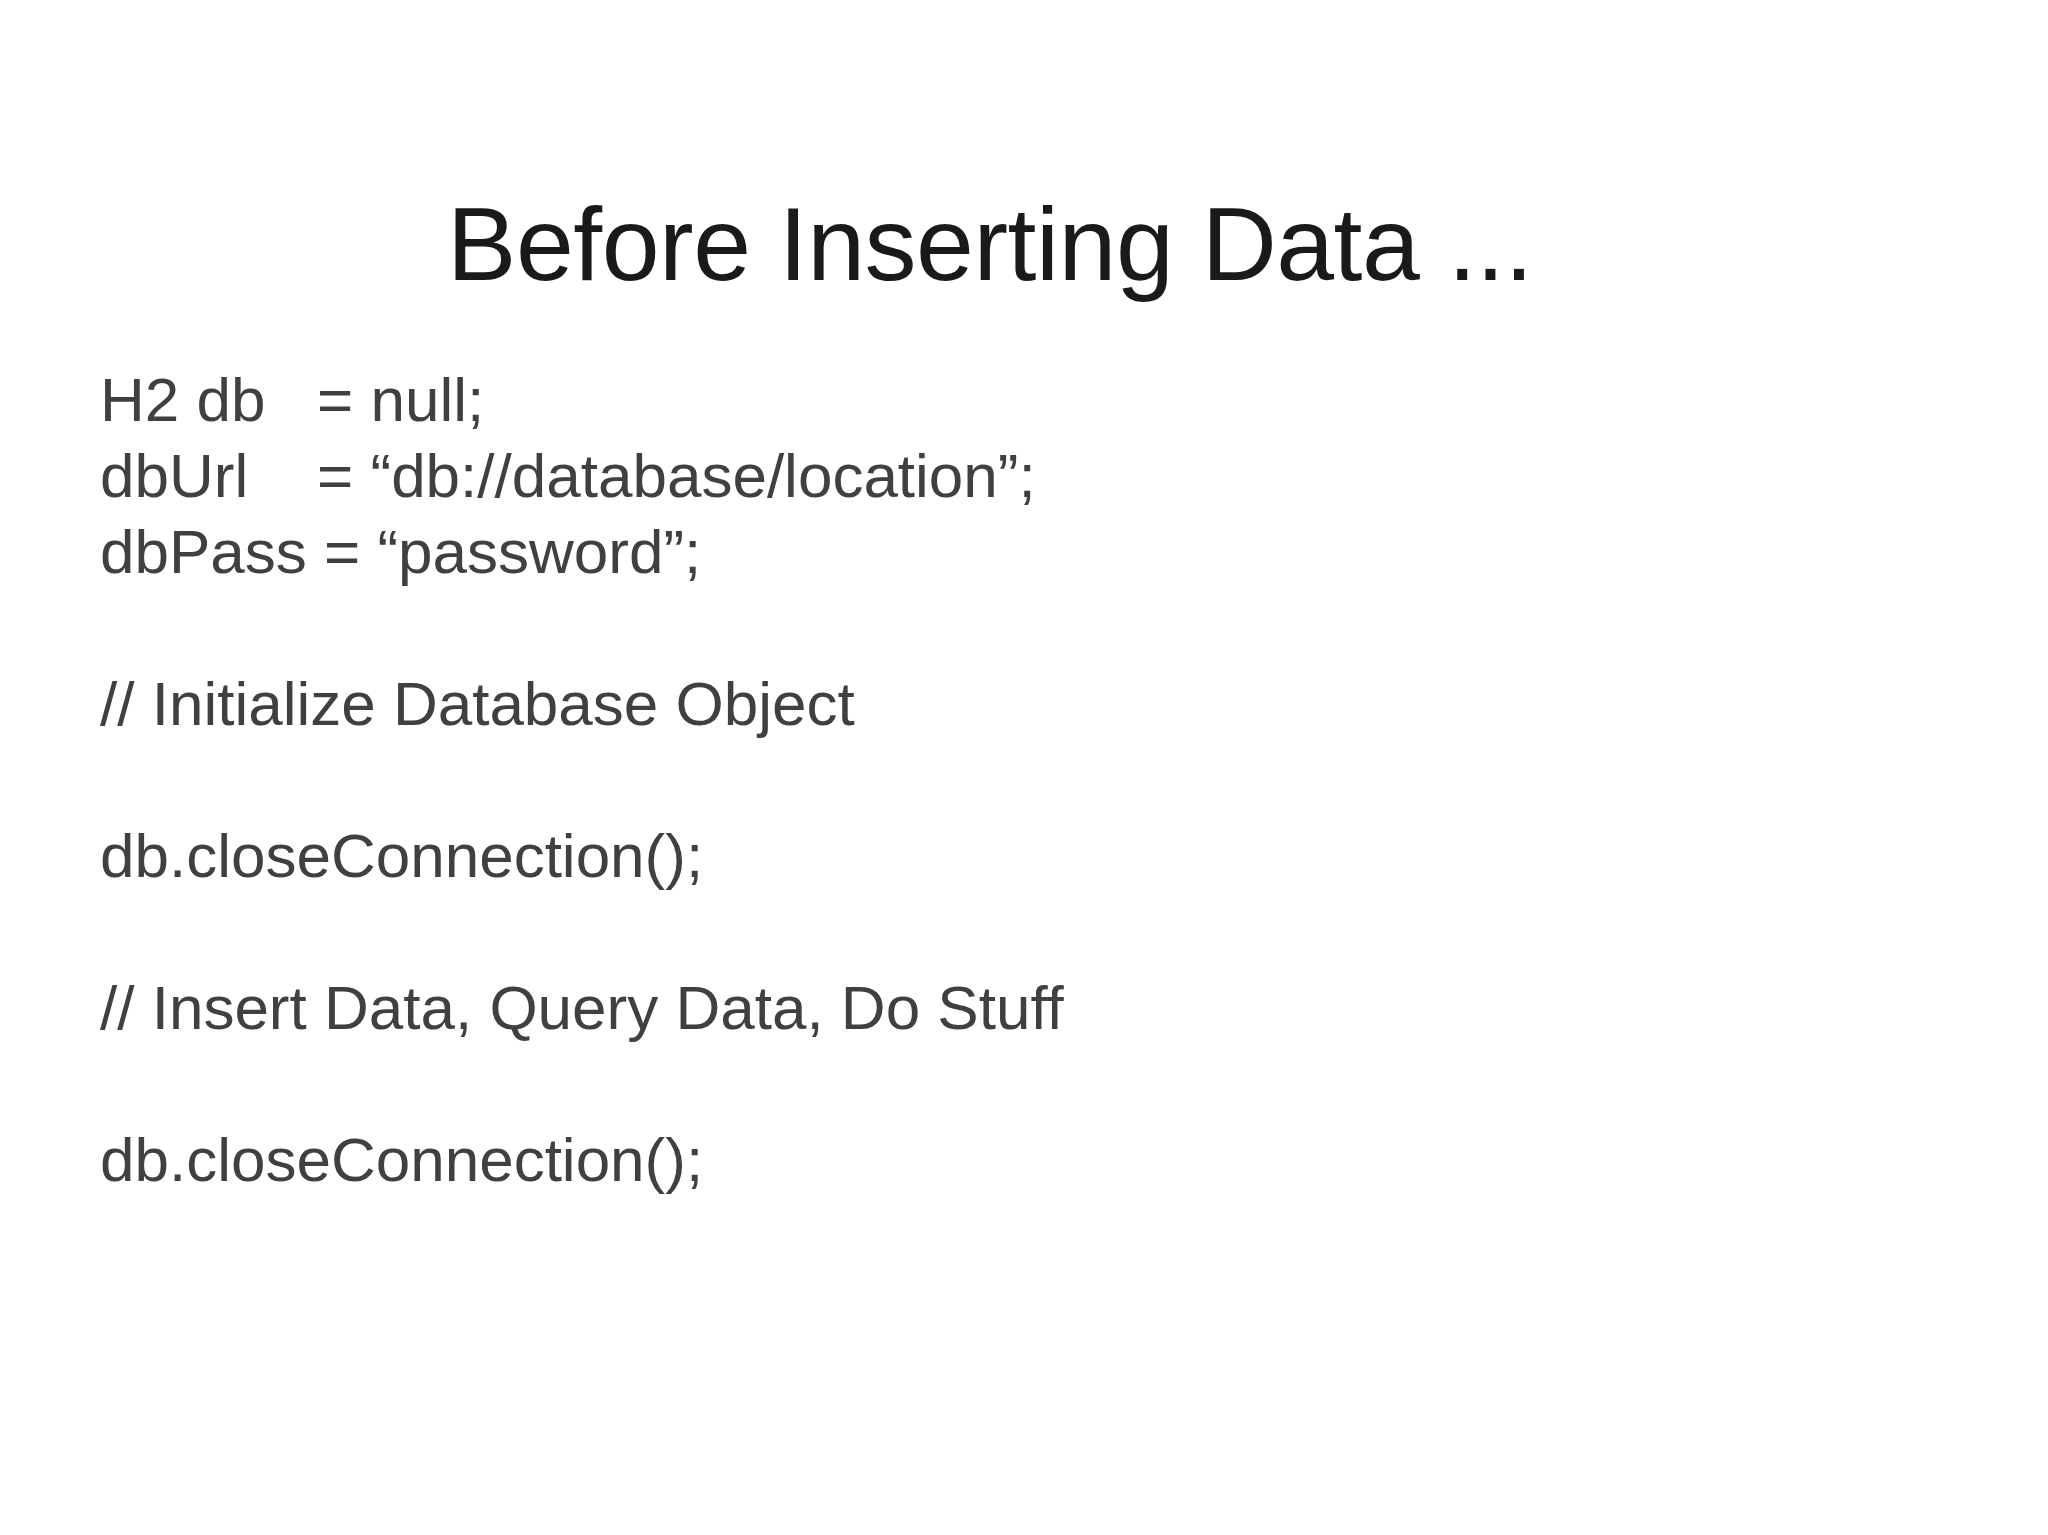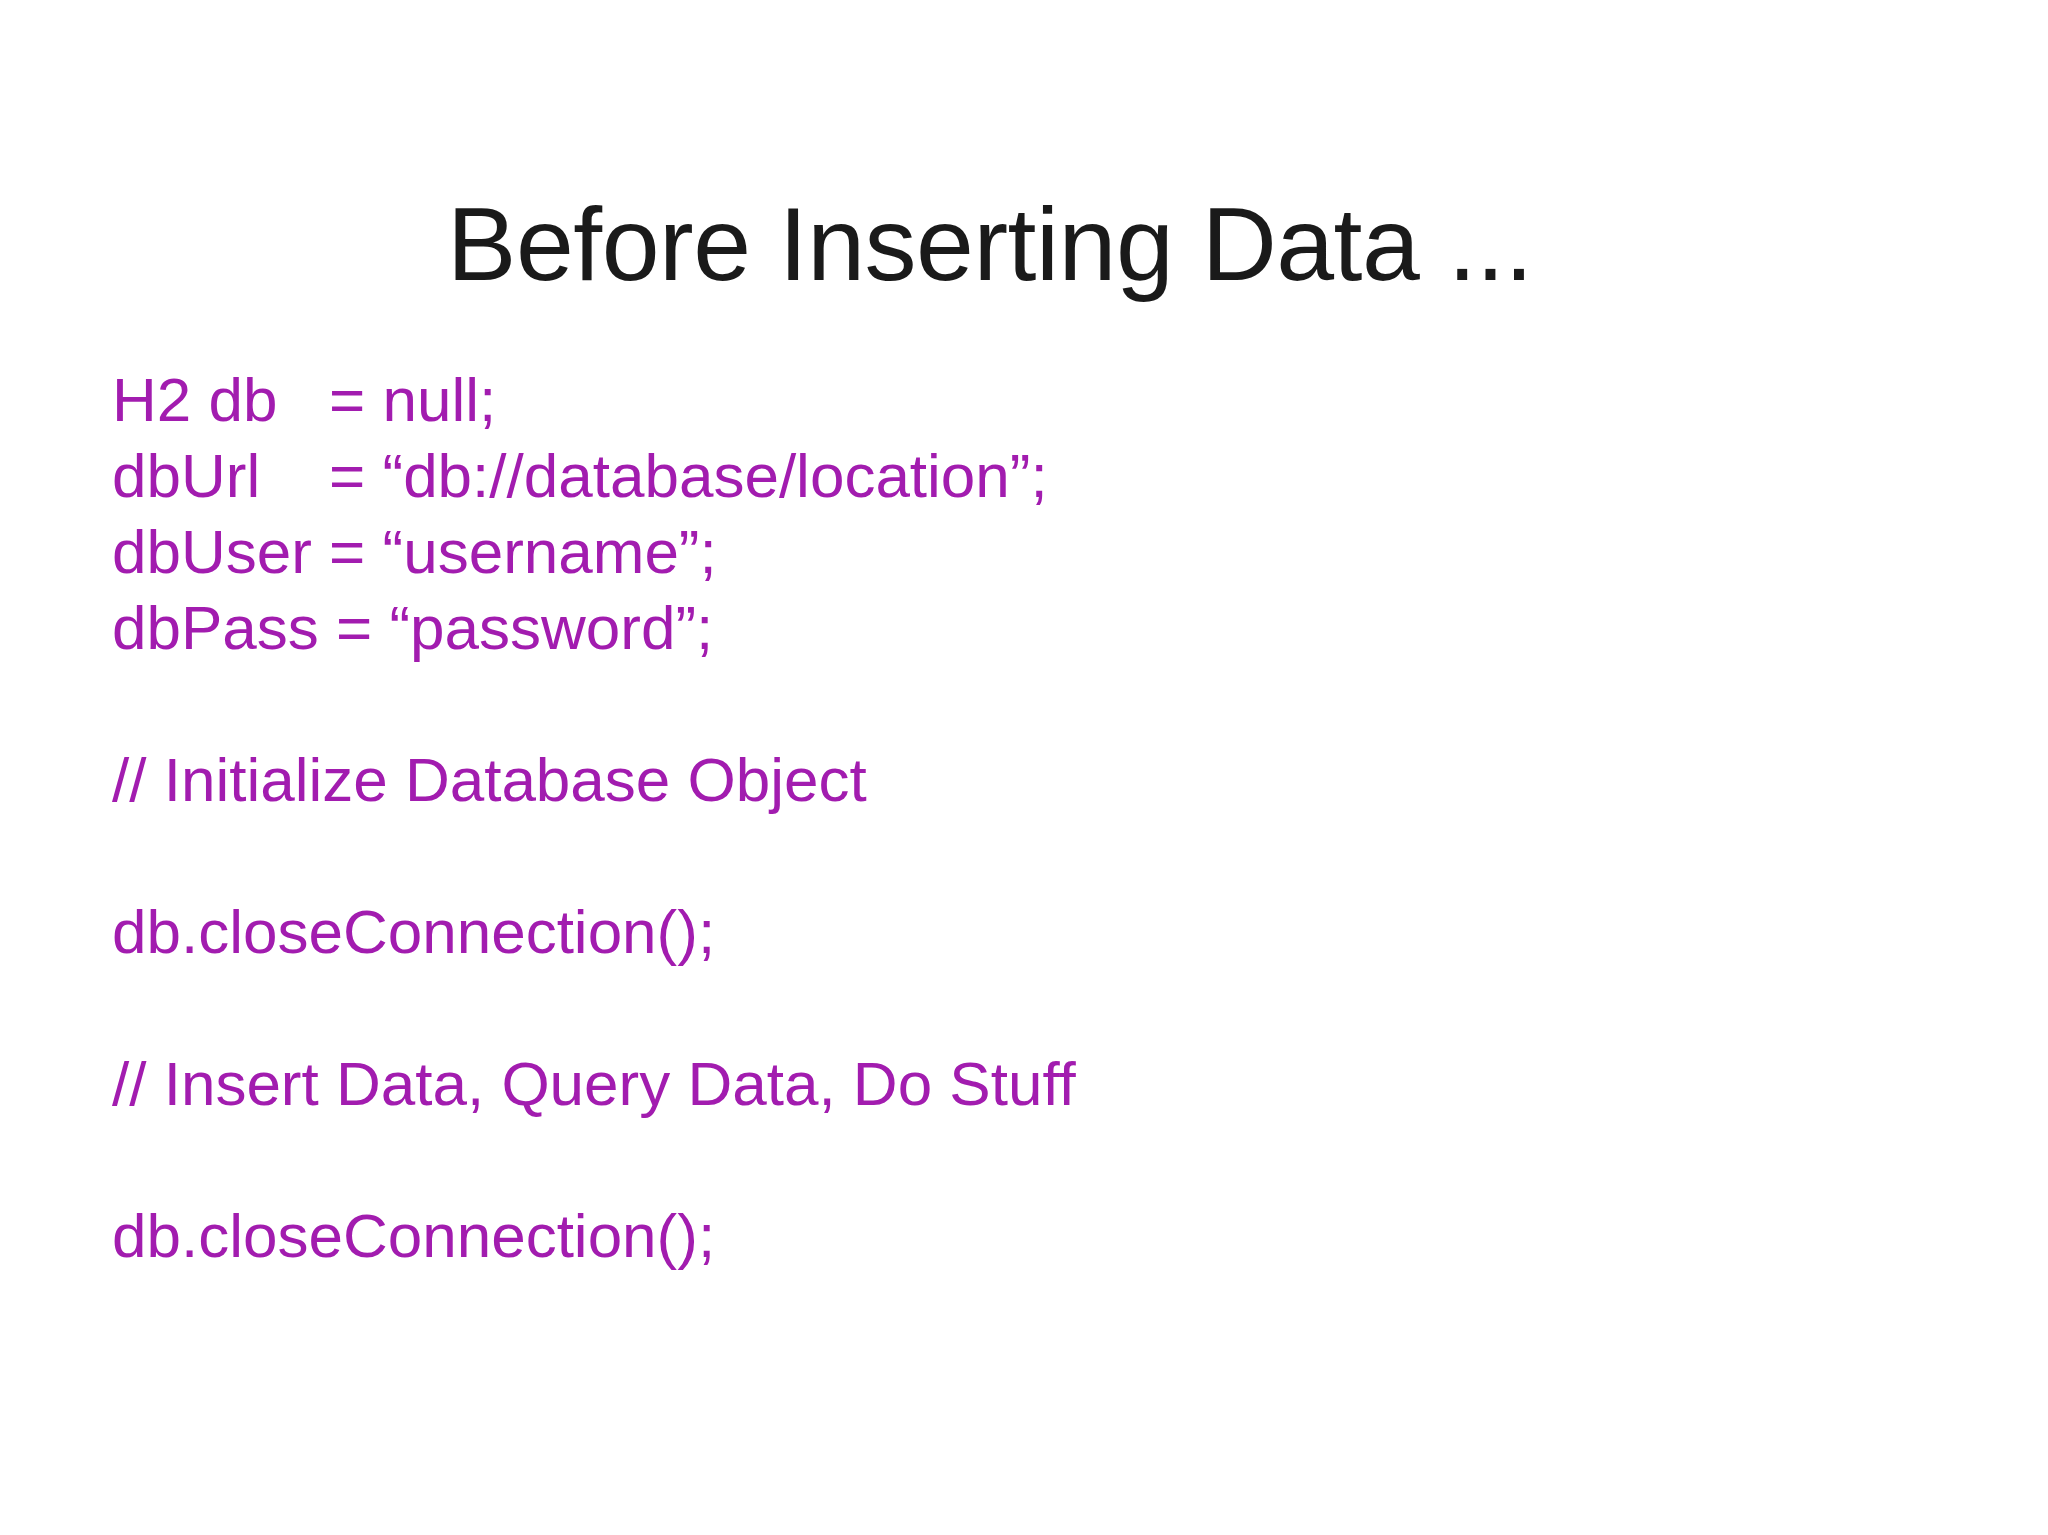--- a/index.html
+++ b/index.html
@@ -28,26 +28,26 @@
     font-size: 104px;
     line-height: 1.08;
     font-weight: 400;
     color: #1a1a1a;
     letter-spacing: -0.5px;
     white-space: pre;
   }
   .code-block {
     position: absolute;
     top: 362px;
-    left: 112px;
+    left: 100px;
     width: 1800px;
     font-size: 62px;
     line-height: 76px;
     font-weight: 400;
-    color: #a21caf;
+    color: #404040;
     letter-spacing: 0px;
   }
   .code-line {
     white-space: pre;
     min-height: 76px;
     display: block;
   }
   .code-line.blank {
     min-height: 76px;
   }
@@ -55,21 +55,20 @@
 </head>
 <body>
 
 <div class="slide">
 
   <h1 class="slide-title">Before Inserting Data ...</h1>
 
   <div class="code-block">
     <span class="code-line">H2 db   = null;</span>
     <span class="code-line">dbUrl    = “db://database/location”;</span>
-    <span class="code-line">dbUser = “username”;</span>
     <span class="code-line">dbPass = “password”;</span>
     <span class="code-line blank"></span>
     <span class="code-line">// Initialize Database Object</span>
     <span class="code-line blank"></span>
     <span class="code-line">db.closeConnection();</span>
     <span class="code-line blank"></span>
     <span class="code-line">// Insert Data, Query Data, Do Stuff</span>
     <span class="code-line blank"></span>
     <span class="code-line">db.closeConnection();</span>
   </div>

